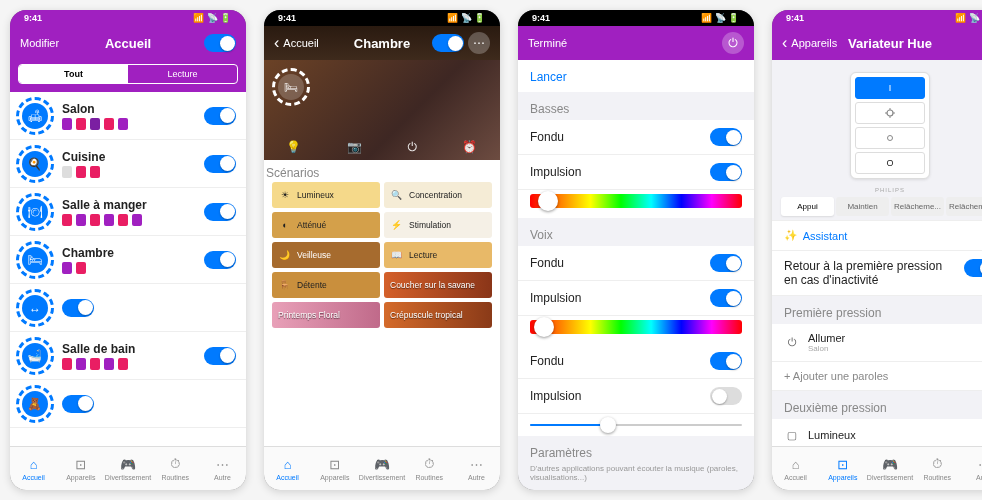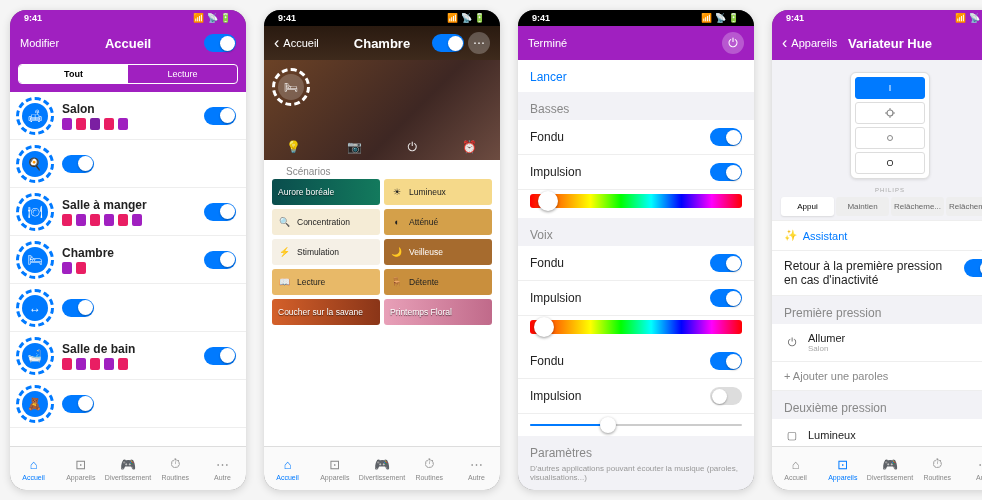--- a/index.html
+++ b/index.html
@@ -39,21 +39,21 @@
   .tabbar { height: 44px; border-top: 1px solid #ddd; display: flex; background: #fafafa; }
   .tab { flex: 1; display: flex; flex-direction: column; align-items: center; justify-content: center; gap: 2px; font-size: 7px; color: #888; }
   .tab.active { color: #007aff; }
   .tab-icon { width: 16px; height: 16px; display: flex; align-items: center; justify-content: center; font-size: 13px; }
 
   
   .hero { height: 100px; background: linear-gradient(135deg, #6b4226 0%, #3e2723 60%, #6d4c41 100%); position: relative; }
   .hero-badge { position: absolute; left: 8px; top: 8px; width: 38px; height: 38px; border-radius: 50%; border: 3px dashed #fff; display: flex; align-items: center; justify-content: center; }
   .hero-badge-inner { width: 26px; height: 26px; border-radius: 50%; background: rgba(255,255,255,.2); display: flex; align-items: center; justify-content: center; color: #fff; font-size: 11px; }
   .hero-icons { position: absolute; bottom: 6px; left: 0; right: 0; display: flex; justify-content: space-around; color: rgba(255,255,255,.9); font-size: 12px; }
-  .section-label { font-size: 10px; color: #888; padding: 6px 22px 2px; }
+  .section-label { font-size: 12px; color: #888; padding: 6px 2px 2px; }
   .scene-grid { display: grid; grid-template-columns: 1fr 1fr; gap: 4px; padding: 0 8px; }
   .scene { height: 26px; border-radius: 3px; display: flex; align-items: center; gap: 5px; padding: 0 6px; font-size: 8.5px; color: #222; overflow: hidden; }
   .scene-icon { width: 14px; height: 14px; border-radius: 2px; display: flex; align-items: center; justify-content: center; font-size: 9px; flex-shrink: 0; }
   .scene.photo { background-size: cover; color: #fff; text-shadow: 0 1px 1px rgba(0,0,0,.6); font-weight: 500; }
   .add-scene { padding: 8px 12px; color: #888; font-size: 10px; }
 
   
   .row { display: flex; align-items: center; justify-content: space-between; padding: 8px 12px; background: #fff; border-bottom: 1px solid #eee; font-size: 12px; }
   .row.header-row { color: #007aff; border-bottom: none; padding-top: 10px; }
   .section-title { font-size: 12px; color: #888; padding: 10px 12px 4px; background: #f2f2f6; }
@@ -114,20 +114,28 @@
             <span class="mini-icon pink"></span>
             <span class="mini-icon"></span>
           </div>
         </div>
       <span class="toggle"></span>
     </div>
     <div class="room-row">
       <div class="room-badge">
           <div class="room-badge-inner">🍳</div>
         </div>
+      <div class="room-info">
+          <div class="room-name">Cuisine</div>
+          <div class="room-icons">
+            <span class="mini-icon" style="background:#ddd"></span>
+            <span class="mini-icon pink"></span>
+            <span class="mini-icon pink"></span>
+          </div>
+        </div>
       <span class="toggle"></span>
     </div>
     <div class="room-row">
       <div class="room-badge">
           <div class="room-badge-inner">🍽</div>
         </div>
       <div class="room-info">
           <div class="room-name">Salle à manger</div>
           <div class="room-icons">
             <span class="mini-icon pink"></span>
@@ -229,23 +237,20 @@
     <div class="hero-icons">
       <span>💡</span>
       <span>📷</span>
       <span>⏻</span>
       <span>⏰</span>
     </div>
   </div>
   <div class="content">
     <div class="section-label">Scénarios</div>
     <div class="scene-grid">
-      <div class="scene photo" style="background:linear-gradient(90deg,#0a4d4d,#137a5d)">
-          <span>Aurore boréale</span>
-        </div>
       <div class="scene" style="background:#f5d98a">
           <span class="scene-icon">☀</span>
           <span>Lumineux</span>
         </div>
       <div class="scene" style="background:#f5ecd6">
           <span class="scene-icon">🔍</span>
           <span>Concentration</span>
         </div>
       <div class="scene" style="background:#d4a04a">
           <span class="scene-icon">◐</span>
@@ -265,20 +270,23 @@
         </div>
       <div class="scene" style="background:#c98f3d">
           <span class="scene-icon">🪑</span>
           <span>Détente</span>
         </div>
       <div class="scene photo" style="background:linear-gradient(90deg,#d4602a,#8a3518)">
           <span>Coucher sur la savane</span>
         </div>
       <div class="scene photo" style="background:linear-gradient(90deg,#e8a0b8,#c06a8a)">
           <span>Printemps Floral</span>
+        </div>
+      <div class="scene photo" style="background:linear-gradient(90deg,#d46a2a,#8a3a18)">
+          <span>Crépuscule tropical</span>
         </div>
     </div>
   </div>
   <div class="tabbar">
     <div class="tab active">
         <div class="tab-icon">⌂</div>
         <span>Accueil</span>
       </div>
     <div class="tab">
         <div class="tab-icon">⊡</div>

